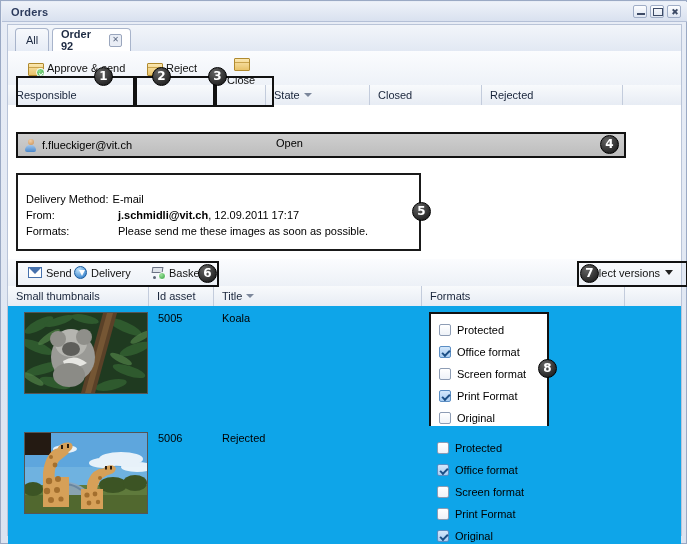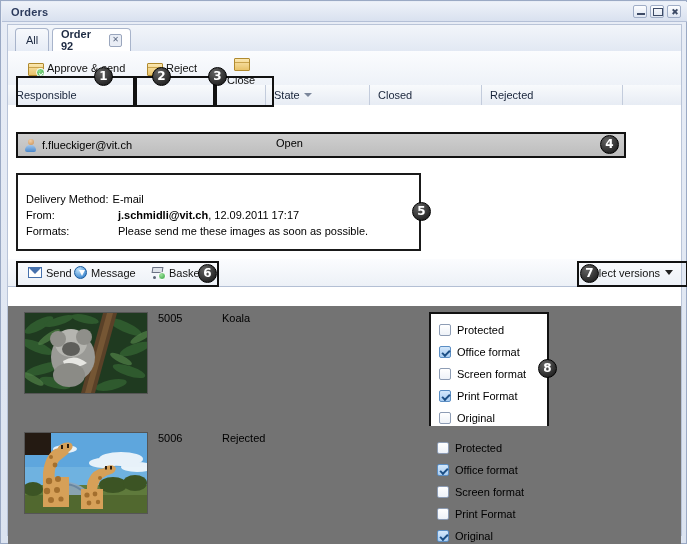--- a/index.html
+++ b/index.html
@@ -198,21 +198,21 @@
     display:flex;
   }
   .grid2-head .hc{
     box-sizing:border-box;height:20px;line-height:19px;
     padding-left:8px;font-size:11px;color:#18243a;
     border-right:1px solid #c3ccdc;
     display:flex;align-items:center;gap:4px;
   }
   .assetrow{
     position:absolute;left:0;width:673px;
-    background:#737373;border-bottom:1px solid #d2d9e6;
+    background:#0ea5e9;border-bottom:1px solid #d2d9e6;
   }
   .ar1{top:281px;height:120px;}
   .ar2{top:401px;height:120px;}
   .thumb{position:absolute;left:16px;top:6px;width:124px;height:82px;border:1px solid #555;box-sizing:border-box;overflow:hidden;}
   .idcell{position:absolute;left:150px;top:6px;font-size:11px;}
   .titlecell{position:absolute;left:214px;top:6px;font-size:11px;}
 
   .fmtbox{position:absolute;left:421px;top:6px;width:116px;padding:5px 0 5px 0;}
   .fmtbox.boxed{border:2px solid #111;background:#fff;}
   .cbrow{display:flex;align-items:center;gap:6px;height:22px;padding-left:8px;font-size:11px;}
@@ -350,41 +350,57 @@
     </div>
     <div class="badge" style="left:404px;top:177px;">5</div>
 
     <div class="toolbar2">
       <div class="t2btn" style="left:14px;margin-left:6px;">
         <span class="ic-mail"></span>
         <span>Send</span>
       </div>
       <div class="t2btn" style="left:66px;">
         <span class="ic-dl"></span>
-        <span>Message</span>
+        <span>Delivery</span>
       </div>
       <div class="t2btn" style="left:142px;">
         <span class="ic-cart">
           <span class="cb"></span>
             <span class="cw1"></span>
             <span class="cw2"></span>
             <span class="cplus"></span>
         </span>
         <span>Basket</span>
       </div>
       <div class="selver">
         <span>Select versions</span>
         <span class="dcar"></span>
       </div>
     </div>
     <div class="callout co6"></div>
     <div class="badge" style="left:190px;top:239px;">6</div>
     <div class="callout co7"></div>
     <div class="badge" style="left:572px;top:239px;">7</div>
 
+    <div class="grid2-head">
+      <div class="hc" style="width:141px;">
+        <span>Small thumbnails</span>
+      </div>
+      <div class="hc" style="width:65px;">
+        <span>Id asset</span>
+      </div>
+      <div class="hc" style="width:208px;">
+        <span>Title</span>
+        <span class="sortcar"></span>
+      </div>
+      <div class="hc" style="width:203px;">
+        <span>Formats</span>
+      </div>
+      <div class="hc" style="width:56px;border-right:none;"></div>
+    </div>
 
     <div class="assetrow ar1">
       <div class="thumb">
         <svg width="122" height="80" viewBox="0 0 122 80" xmlns="http://www.w3.org/2000/svg">
           <rect width="122" height="80" fill="#1f3a20"></rect>
           <g fill="#2f5a2e">
             <ellipse cx="14" cy="12" rx="16" ry="5" transform="rotate(-28 14 12)"></ellipse>
             <ellipse cx="34" cy="8" rx="15" ry="4" transform="rotate(-18 34 8)"></ellipse>
             <ellipse cx="12" cy="34" rx="17" ry="5" transform="rotate(22 12 34)"></ellipse>
             <ellipse cx="18" cy="56" rx="18" ry="5" transform="rotate(-16 18 56)"></ellipse>

